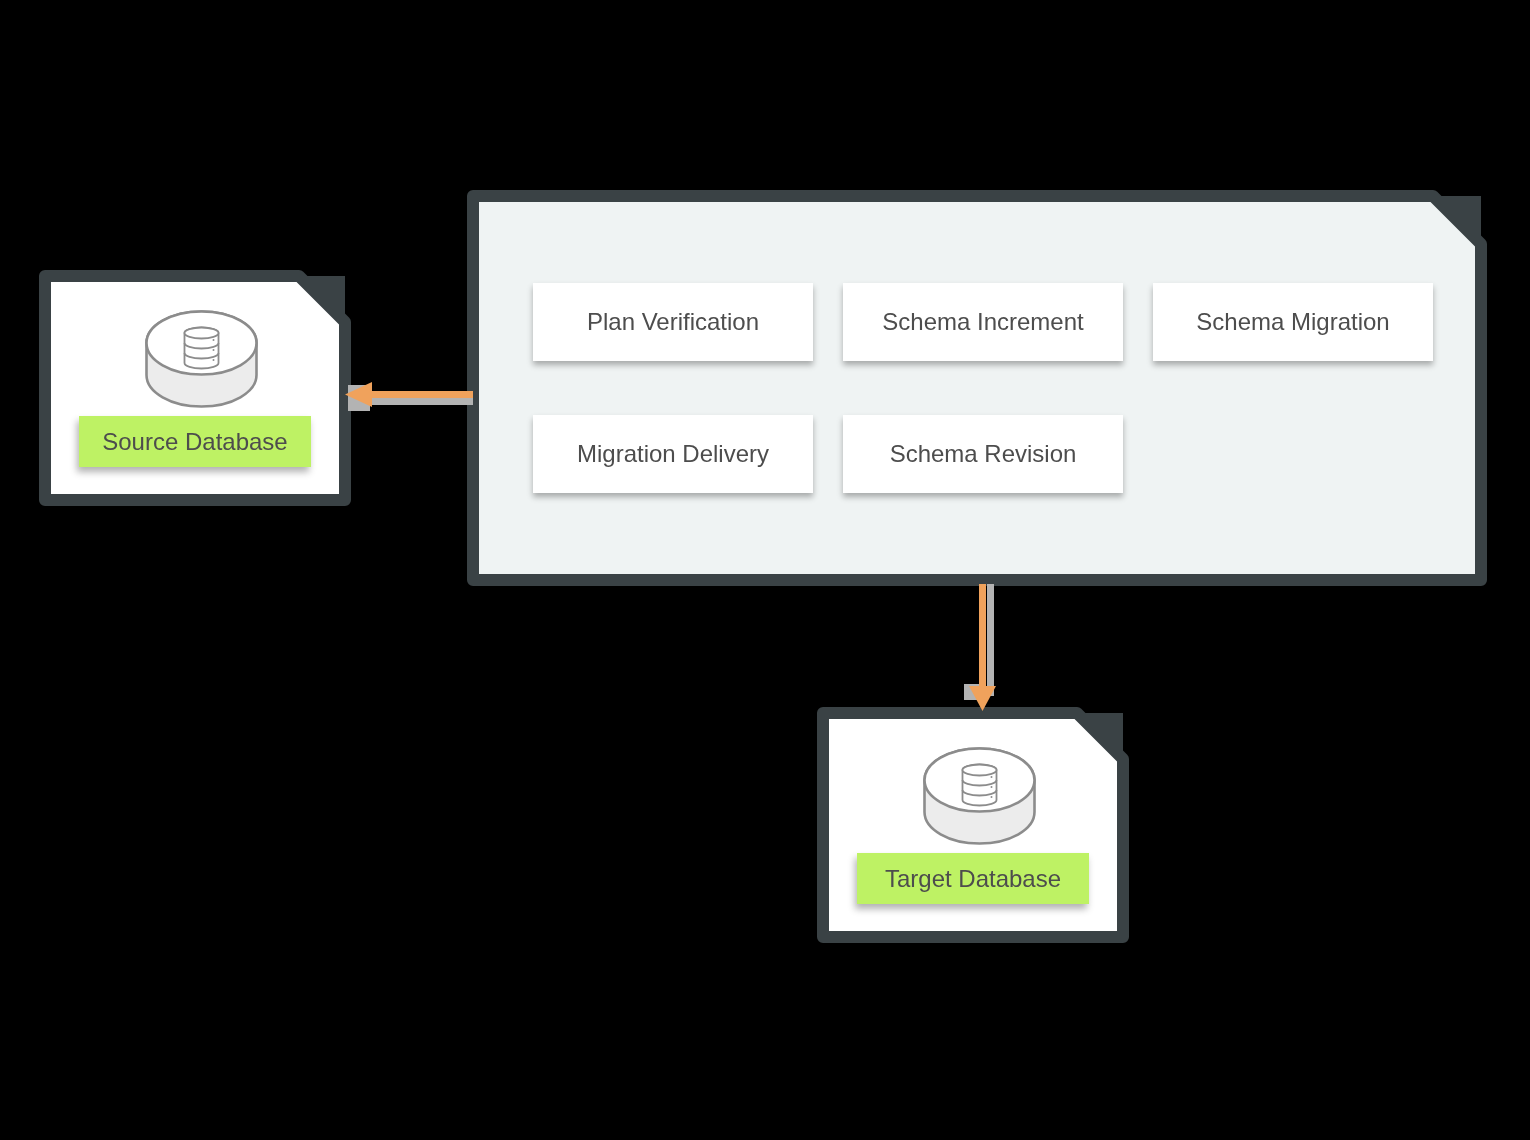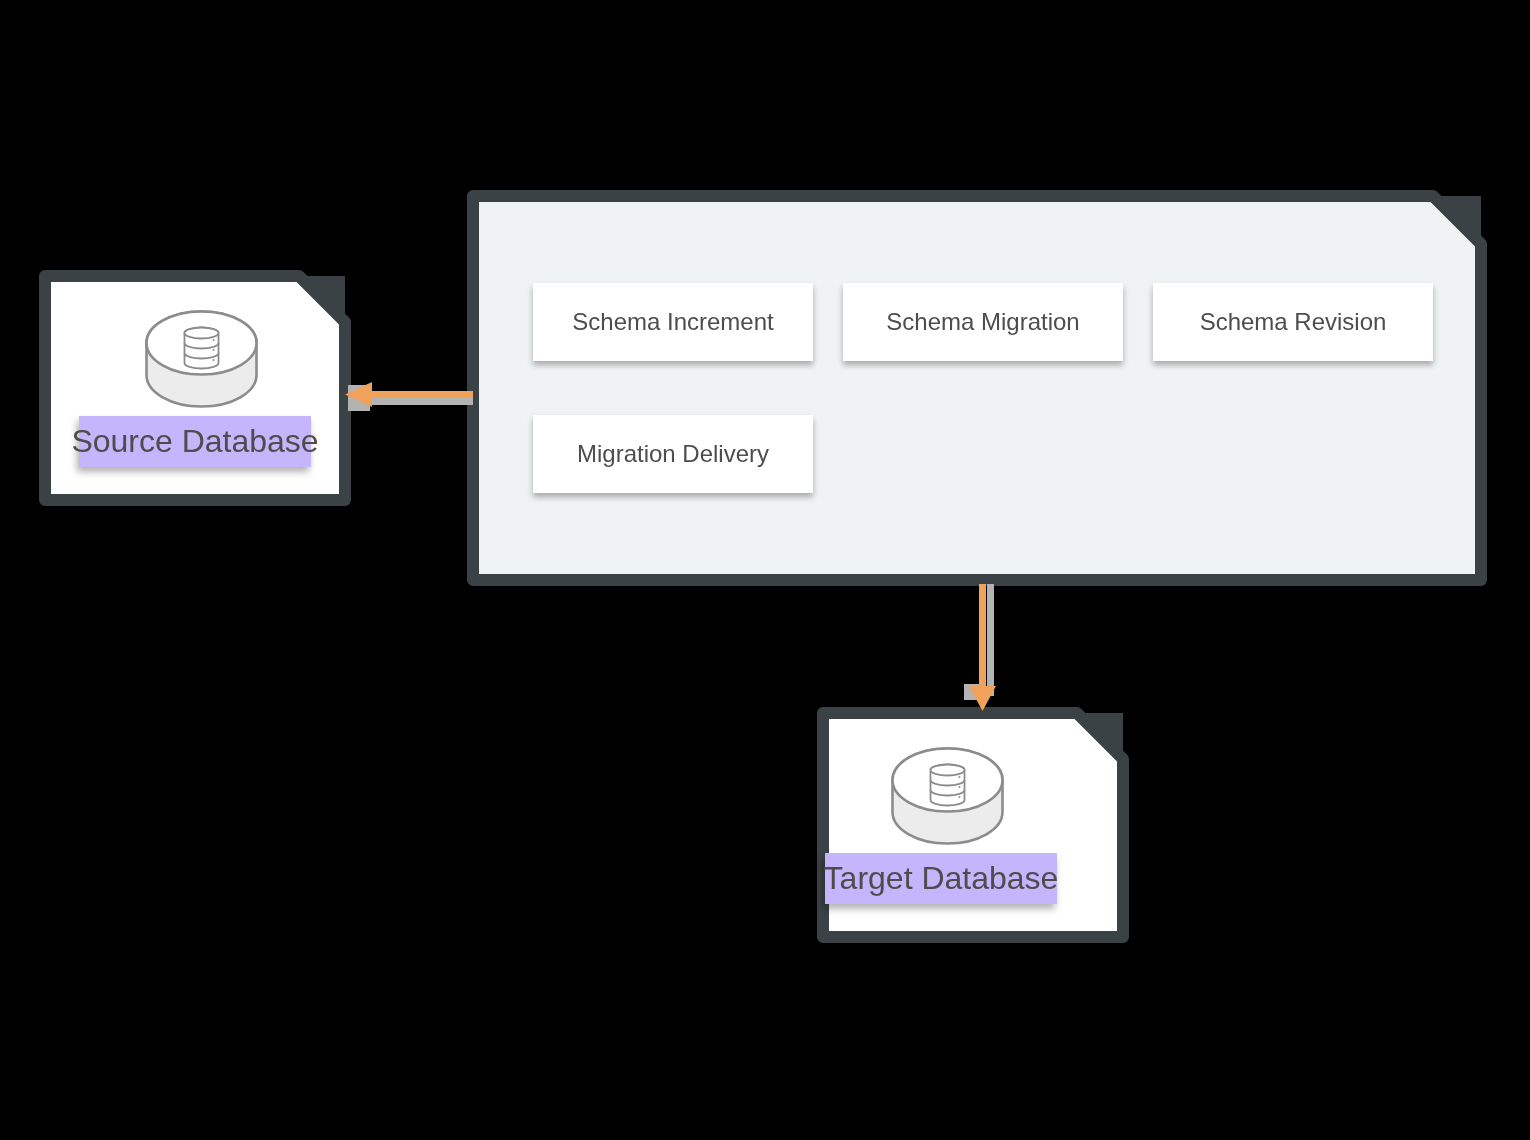--- a/index.html
+++ b/index.html
@@ -27,23 +27,23 @@
   .db-icon { position:absolute; left:100px; top:34px; }
   .puck-body { fill:var(--icongray); stroke:var(--iconline); stroke-width:2.6; }
   .puck-top  { fill:#ffffff; stroke:var(--iconline); stroke-width:2.6; }
   .mini-db-body { fill:#ffffff; stroke:var(--iconline); stroke-width:1.8; }
   .mini-db-top  { fill:#ffffff; stroke:var(--iconline); stroke-width:1.8; }
   .mini-arc { fill:none; stroke:var(--iconline); stroke-width:1.8; }
   .mini-dot { fill:var(--iconline); }
 
   .node-label {
     position:absolute; left:34px; top:140px; width:232px; height:51px;
-    background:#c4b5fd; box-shadow:-2px 5px 7px rgba(0,0,0,0.30);
+    background:#bef264; box-shadow:-2px 5px 7px rgba(0,0,0,0.30);
     display:flex; align-items:center; justify-content:center;
-    font-size:32px; color:var(--text); white-space:nowrap;
+    font-size:24px; color:var(--text); white-space:nowrap;
   }
 
   .cards-grid {
     position:absolute; left:533px; top:283px;
     display:grid; grid-template-columns:repeat(3, 280px);
     column-gap:30px; row-gap:54px;
   }
   .card {
     width:280px; height:78px; background:var(--card-bg);
     box-shadow:0 4px 6px rgba(0,0,0,0.30);
@@ -83,44 +83,45 @@
   </svg>
 
   <svg class="arrow" style="left:960px; top:584px;" width="45" height="130" viewBox="0 0 45 130">
     <rect class="arrow-gray" x="27" y="0" width="7" height="112"></rect>
     <rect class="arrow-gray" x="4" y="100" width="16" height="16"></rect>
     <rect class="arrow-orange" x="19" y="0" width="7" height="104"></rect>
     <polygon class="arrow-orange" points="22.5,127 9,102 36,102"></polygon>
   </svg>
 
   <div class="cards-grid">
+    <div class="card">Plan Verification</div>
     <div class="card">Schema Increment</div>
     <div class="card">Schema Migration</div>
+    <div class="card">Migration Delivery</div>
     <div class="card">Schema Revision</div>
-    <div class="card">Migration Delivery</div>
   </div>
 
   <div class="node-content" style="left:45px; top:276px;">
     <svg class="db-icon" width="113" height="98" viewBox="0 0 113 98">
       <path class="puck-body" d="M1.5 33 A55 31.5 0 0 1 111.5 33 L111.5 65 A55 31.5 0 0 1 1.5 65 Z"></path>
       <ellipse class="puck-top" cx="56.5" cy="33" rx="55" ry="31.5"></ellipse>
       <g transform="translate(39.5,17)">
         <path class="mini-db-body" d="M0 6 A17 5.5 0 0 1 34 6 L34 36 A17 5.5 0 0 1 0 36 Z"></path>
         <ellipse class="mini-db-top" cx="17" cy="6" rx="17" ry="5.5"></ellipse>
         <path class="mini-arc" d="M0 16 A17 5.5 0 0 0 34 16"></path>
         <path class="mini-arc" d="M0 26 A17 5.5 0 0 0 34 26"></path>
         <circle class="mini-dot" cx="29" cy="13" r="1"></circle>
         <circle class="mini-dot" cx="29" cy="23" r="1"></circle>
         <circle class="mini-dot" cx="29" cy="33" r="1"></circle>
       </g>
     </svg>
     <div class="node-label">Source Database</div>
   </div>
 
-  <div class="node-content" style="left:791px; top:713px;">
+  <div class="node-content" style="left:823px; top:713px;">
     <svg class="db-icon" width="113" height="98" viewBox="0 0 113 98">
       <path class="puck-body" d="M1.5 33 A55 31.5 0 0 1 111.5 33 L111.5 65 A55 31.5 0 0 1 1.5 65 Z"></path>
       <ellipse class="puck-top" cx="56.5" cy="33" rx="55" ry="31.5"></ellipse>
       <g transform="translate(39.5,17)">
         <path class="mini-db-body" d="M0 6 A17 5.5 0 0 1 34 6 L34 36 A17 5.5 0 0 1 0 36 Z"></path>
         <ellipse class="mini-db-top" cx="17" cy="6" rx="17" ry="5.5"></ellipse>
         <path class="mini-arc" d="M0 16 A17 5.5 0 0 0 34 16"></path>
         <path class="mini-arc" d="M0 26 A17 5.5 0 0 0 34 26"></path>
         <circle class="mini-dot" cx="29" cy="13" r="1"></circle>
         <circle class="mini-dot" cx="29" cy="23" r="1"></circle>

